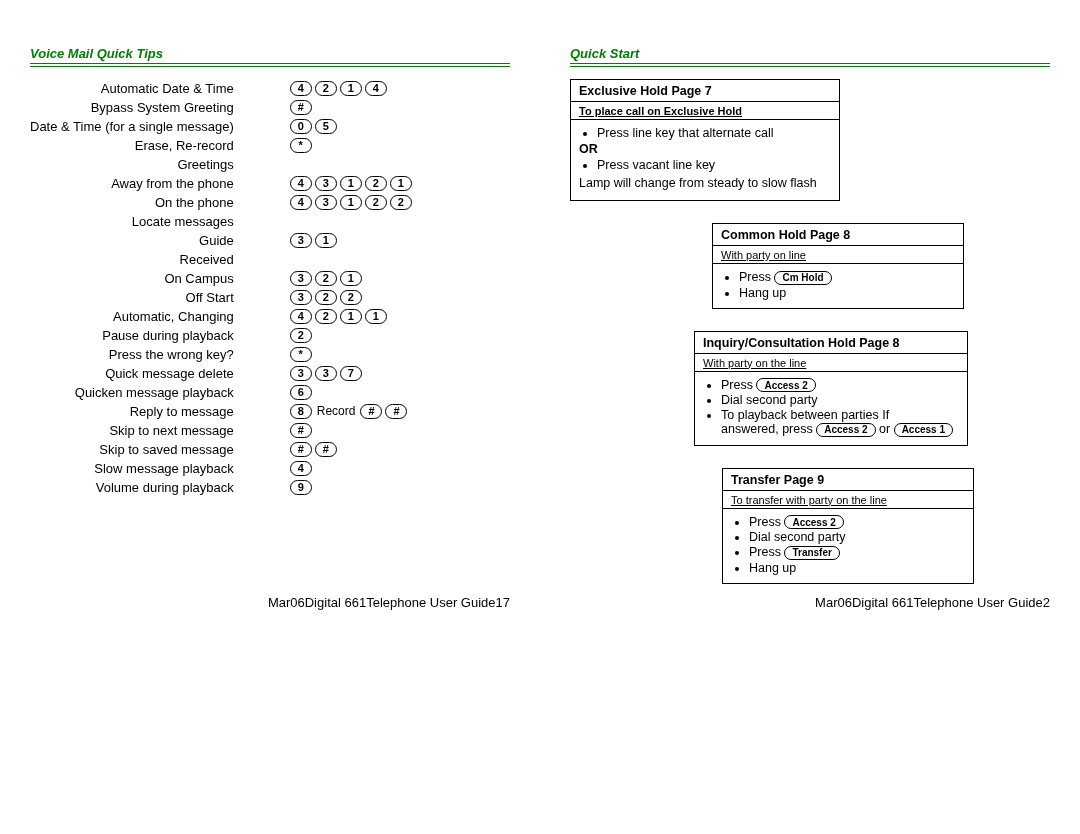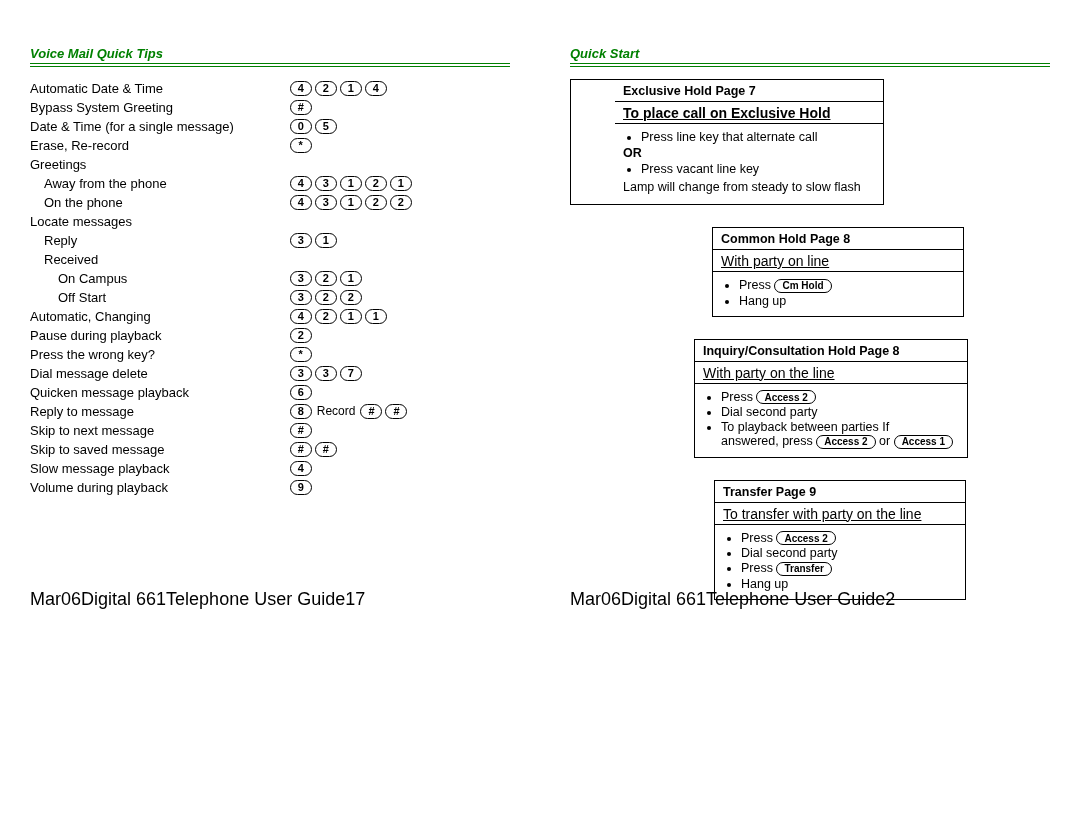--- a/index.html
+++ b/index.html
@@ -21,51 +21,51 @@
   .hdr-title{
     font-weight:bold;font-style:italic;color:#008000;font-size:13px;
     margin-bottom:2px;
   }
   .dbl-rule{height:4px;position:relative;margin-bottom:12px;}
   .dbl-rule .l1,.dbl-rule .l2{position:absolute;left:0;right:0;height:1px;background:#008000;}
   .dbl-rule .l1{top:0;}
   .dbl-rule .l2{top:3px;}
   .tips{display:flex;gap:56px;}
   .tips .labels{flex:0 0 auto;}
-  .tips .labels div{line-height:19px;white-space:nowrap;}
+  .tips .labels div{line-height:19px;white-space:nowrap;text-align:right;}
   .ind1{padding-left:14px;}
   .ind2{padding-left:28px;}
   .tips .keys div{line-height:19px;height:19px;display:flex;align-items:center;gap:3px;}
   .k{
     display:inline-flex;align-items:center;justify-content:center;
     border:1.3px solid #000;border-radius:9px;
     font-size:11px;font-weight:bold;
     background:#fff;
     box-sizing:border-box;
   }
   .kd{width:22px;height:15px;}
   .kw{height:14px;padding:0 7px;font-size:10px;}
   .cbox{
     border:1px solid #000;
     margin: 0 0 22px 10px;
     width: 250px;
   }
-  .cbox.first{margin-left:0;width:268px;padding-left:44px;}
+  .cbox.first{margin-left:0;width:268px;}
   .c-title{font-weight:bold;padding:4px 8px 3px;border-bottom:1px solid #000;font-size:12.5px;}
-  .c-sub{padding:3px 8px 2px;border-bottom:1px solid #000;text-decoration:underline;font-size:14px;}
+  .c-sub{padding:3px 8px 2px;border-bottom:1px solid #000;text-decoration:underline;font-size:11px;}
   .c-sub.bold{font-weight:bold;}
   .c-body{padding:4px 8px 6px;font-size:12.5px;}
   .c-body ul{margin:2px 0;padding-left:18px;}
   .c-body li{margin:1px 0;}
   .c-body .and{font-weight:bold;margin:2px 0;}
   .c-body .plain{margin:4px 0;}
   .right-col{padding-left:132px;}
   .footer{
     position:absolute;left:30px;right:30px;bottom:36px;
-    display:flex;justify-content:flex-start;font-size:18px;
+    display:flex;justify-content:flex-end;font-size:13px;
   }
 </style>
 </head>
 <body>
 
 <div class="page left">
   <div class="hdr-title">Voice Mail Quick Tips</div>
   <div class="dbl-rule">
       <div class="l1"></div>
       <div class="l2"></div>
@@ -74,28 +74,28 @@
   <div class="tips">
     <div class="labels">
       <div>Automatic Date &amp; Time</div>
       <div>Bypass System Greeting</div>
       <div>Date &amp; Time (for a single message)</div>
       <div>Erase, Re-record</div>
       <div>Greetings</div>
       <div class="ind1">Away from the phone</div>
       <div class="ind1">On the phone</div>
       <div>Locate messages</div>
-      <div class="ind1">Reply</div>
+      <div class="ind1">Guide</div>
       <div class="ind1">Received</div>
       <div class="ind2">On Campus</div>
       <div class="ind2">Off Start</div>
       <div>Automatic, Changing</div>
       <div>Pause during playback</div>
       <div>Press the wrong key?</div>
-      <div>Dial message delete</div>
+      <div>Quick message delete</div>
       <div>Quicken message playback</div>
       <div>Reply to message</div>
       <div>Skip to next message</div>
       <div>Skip to saved message</div>
       <div>Slow message playback</div>
       <div>Volume during playback</div>
     </div>
     <div class="keys">
       <div>
           <span class="k kd">4</span>
@@ -236,21 +236,21 @@
           <li><span>Press </span><span class="k kw">Access 2</span></li>
           <li>Dial second party</li>
           <li>
             <span>To playback between parties  If</span><br>
             <span>answered, press  </span><span class="k kw">Access 2</span><span> or </span><span class="k kw">Access 1</span>
           </li>
         </ul>
       </div>
     </div>
 
-    <div class="cbox" style="margin-left:12px">
+    <div class="cbox" style="margin-left:20px">
       <div class="c-title">Transfer Page 9</div>
       <div class="c-sub">To transfer with party on the line</div>
       <div class="c-body">
         <ul>
           <li><span>Press </span><span class="k kw">Access 2</span></li>
           <li>Dial second party</li>
           <li><span>Press </span><span class="k kw">Transfer</span></li>
           <li>Hang up</li>
         </ul>
       </div>

